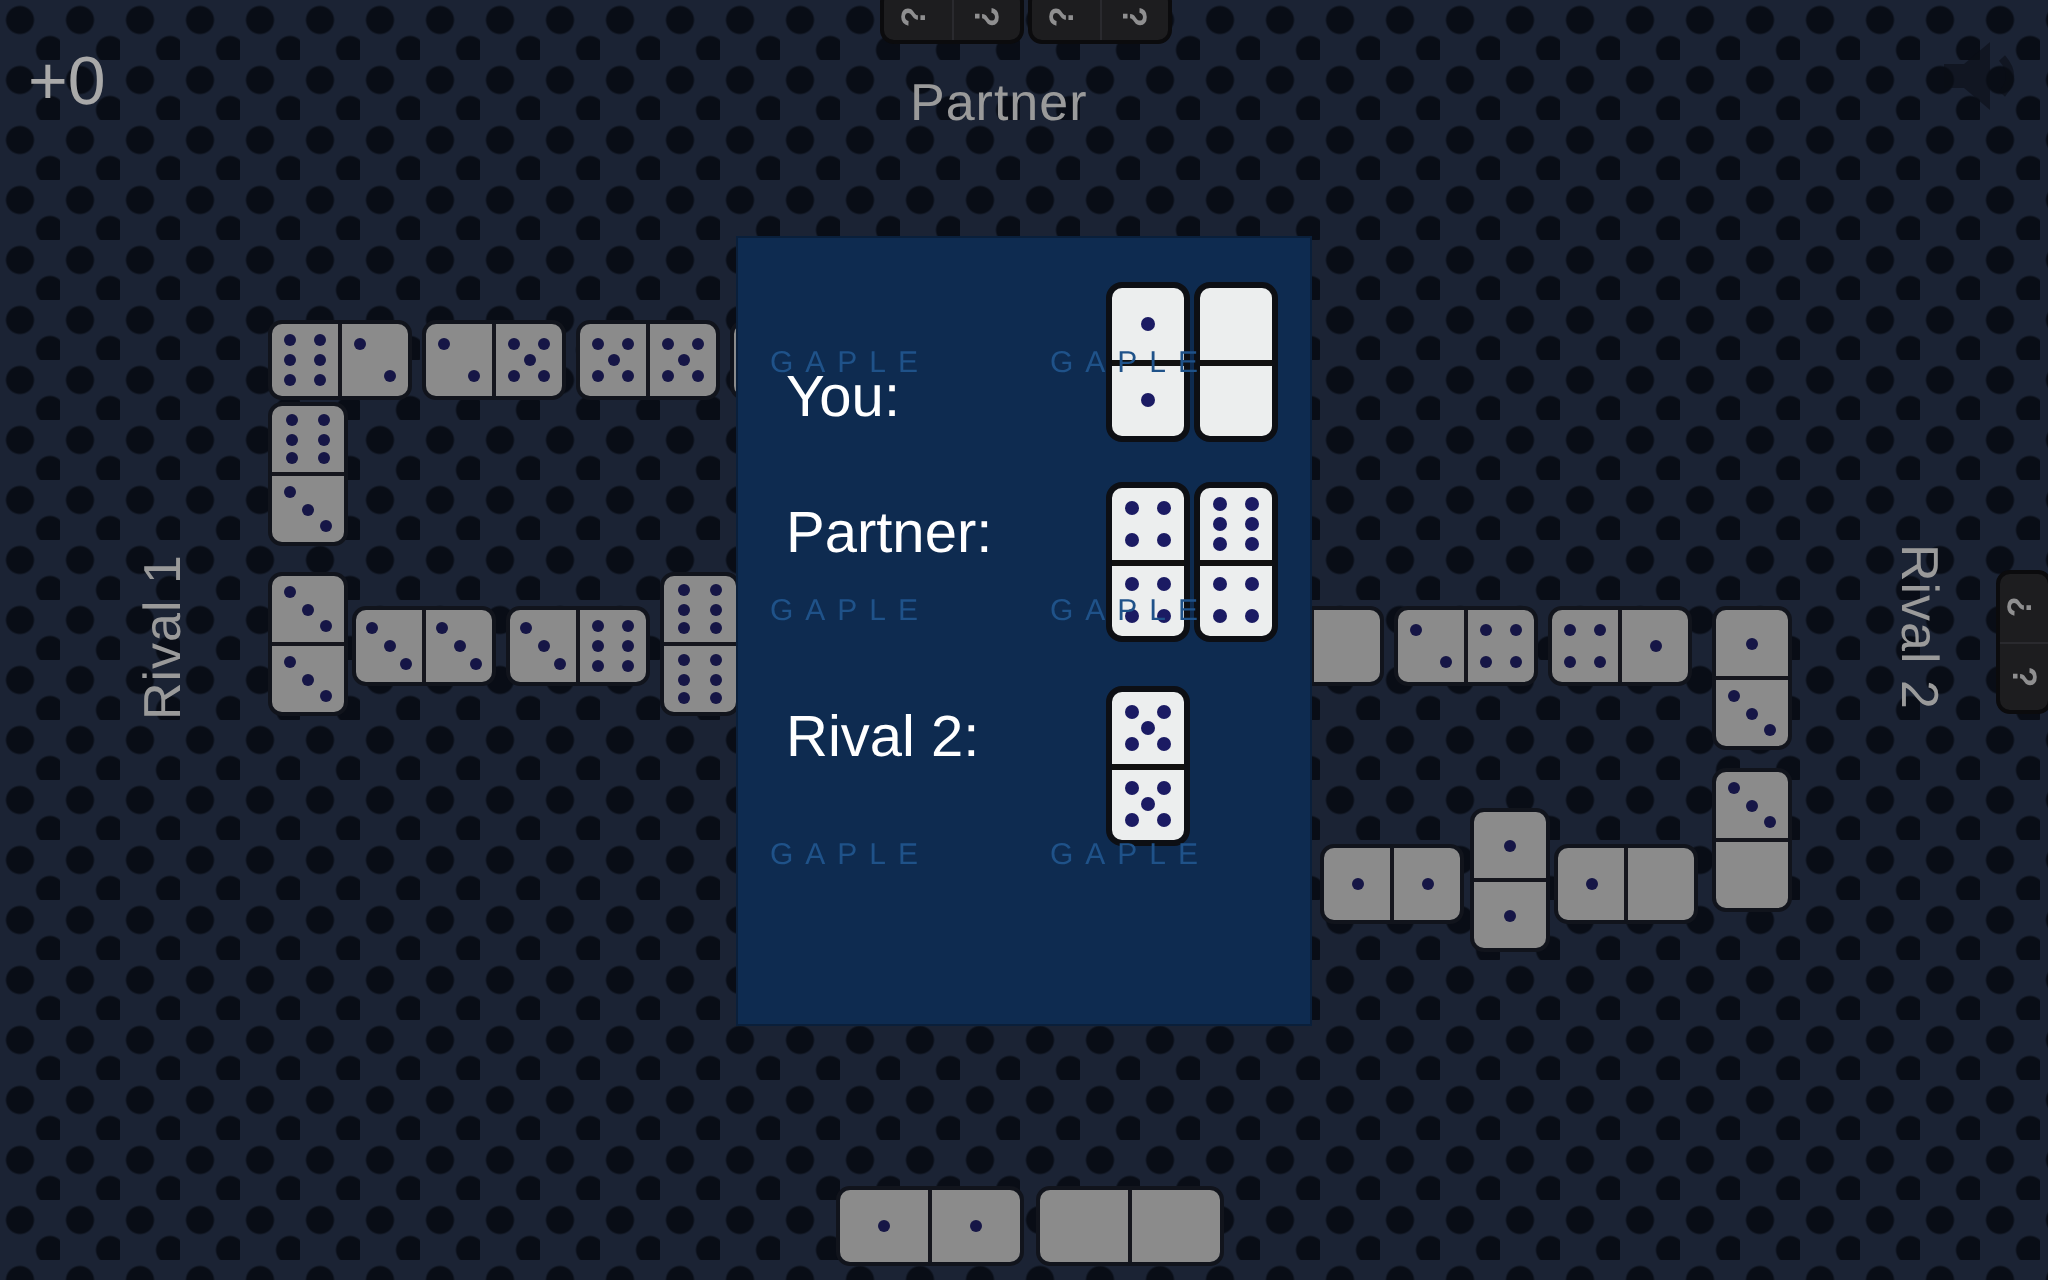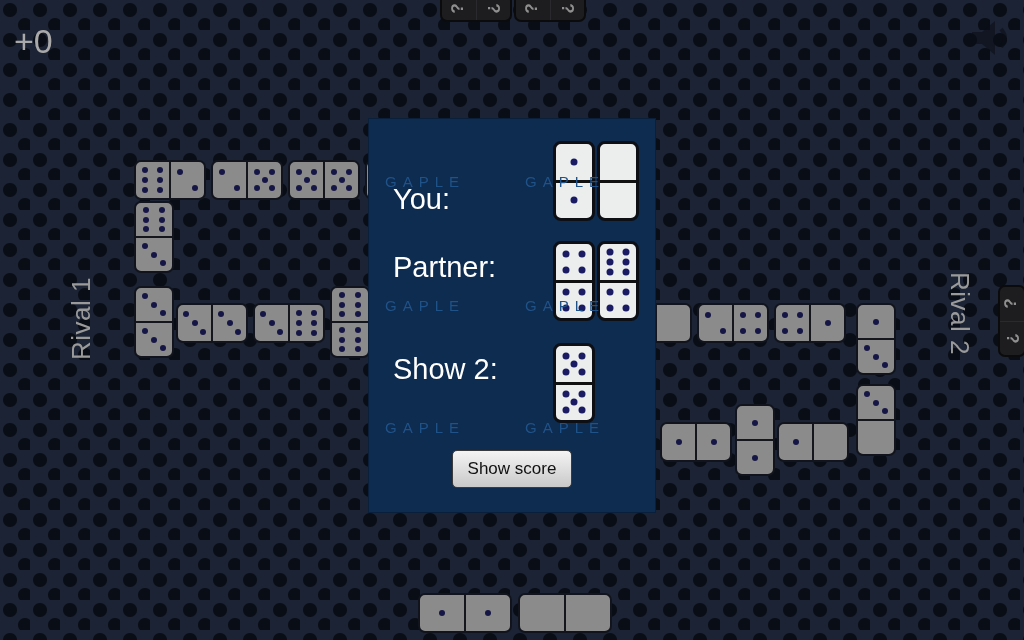--- a/index.html
+++ b/index.html
@@ -86,20 +86,21 @@
       </div>
       <div class="tile back h" style="width: 72px; height: 28px; left: 514px; top: -6px;">
         <div class="half">
           <span class="qmark">¿</span>
         </div>
         <div class="half">
           <span class="qmark">?</span>
         </div>
       </div>
     </div>
+  <div class="plabel" style="left:455px;top:36px;">Partner</div>
 
   <div class="plabel left" style="left:66px;top:360px;">Rival 1</div>
 
   <div class="plabel right" style="left:975px;top:272px;">Rival 2</div>
   <div id="rival2-hand">
       <div class="tile back v" style="width: 28px; height: 72px; left: 998px; top: 285px;">
         <div class="half">
           <span class="qmark">¿</span>
         </div>
         <div class="half">
@@ -365,21 +366,21 @@
               <div class="pip" style="left: 72%; top: 78%; width: 7px; height: 7px;"></div>
             </div>
             <div class="half">
               <div class="pip" style="left: 28%; top: 28%; width: 7px; height: 7px;"></div>
               <div class="pip" style="left: 72%; top: 28%; width: 7px; height: 7px;"></div>
               <div class="pip" style="left: 28%; top: 72%; width: 7px; height: 7px;"></div>
               <div class="pip" style="left: 72%; top: 72%; width: 7px; height: 7px;"></div>
             </div>
           </div>
         </div>
-        <div class="drow" style="top: 234px;">Show 2:</div>
+        <div class="drow" style="top: 234px;">Rival 2:</div>
         <div class="dtiles" style="left: 184px; top: 224px;">
           <div class="tile v white" style="width: 42px; height: 80px; left: 0px; top: 0px; position: absolute;">
             <div class="half">
               <div class="pip" style="left: 27%; top: 27%; width: 7px; height: 7px;"></div>
               <div class="pip" style="left: 73%; top: 27%; width: 7px; height: 7px;"></div>
               <div class="pip" style="left: 50%; top: 50%; width: 7px; height: 7px;"></div>
               <div class="pip" style="left: 27%; top: 73%; width: 7px; height: 7px;"></div>
               <div class="pip" style="left: 73%; top: 73%; width: 7px; height: 7px;"></div>
             </div>
             <div class="half">
@@ -394,15 +395,14 @@
       </div>
     <div id="dialog-watermarks">
         <div class="wm" style="left: 16px; top: 54px;">GAPLE</div>
         <div class="wm" style="left: 156px; top: 54px;">GAPLE</div>
         <div class="wm" style="left: 16px; top: 178px;">GAPLE</div>
         <div class="wm" style="left: 156px; top: 178px;">GAPLE</div>
         <div class="wm" style="left: 16px; top: 300px;">GAPLE</div>
         <div class="wm" style="left: 156px; top: 300px;">GAPLE</div>
       </div>
   </div>
-  <button id="show-score-btn">Show score</button>
 
 </div>
 
 </body></html>

